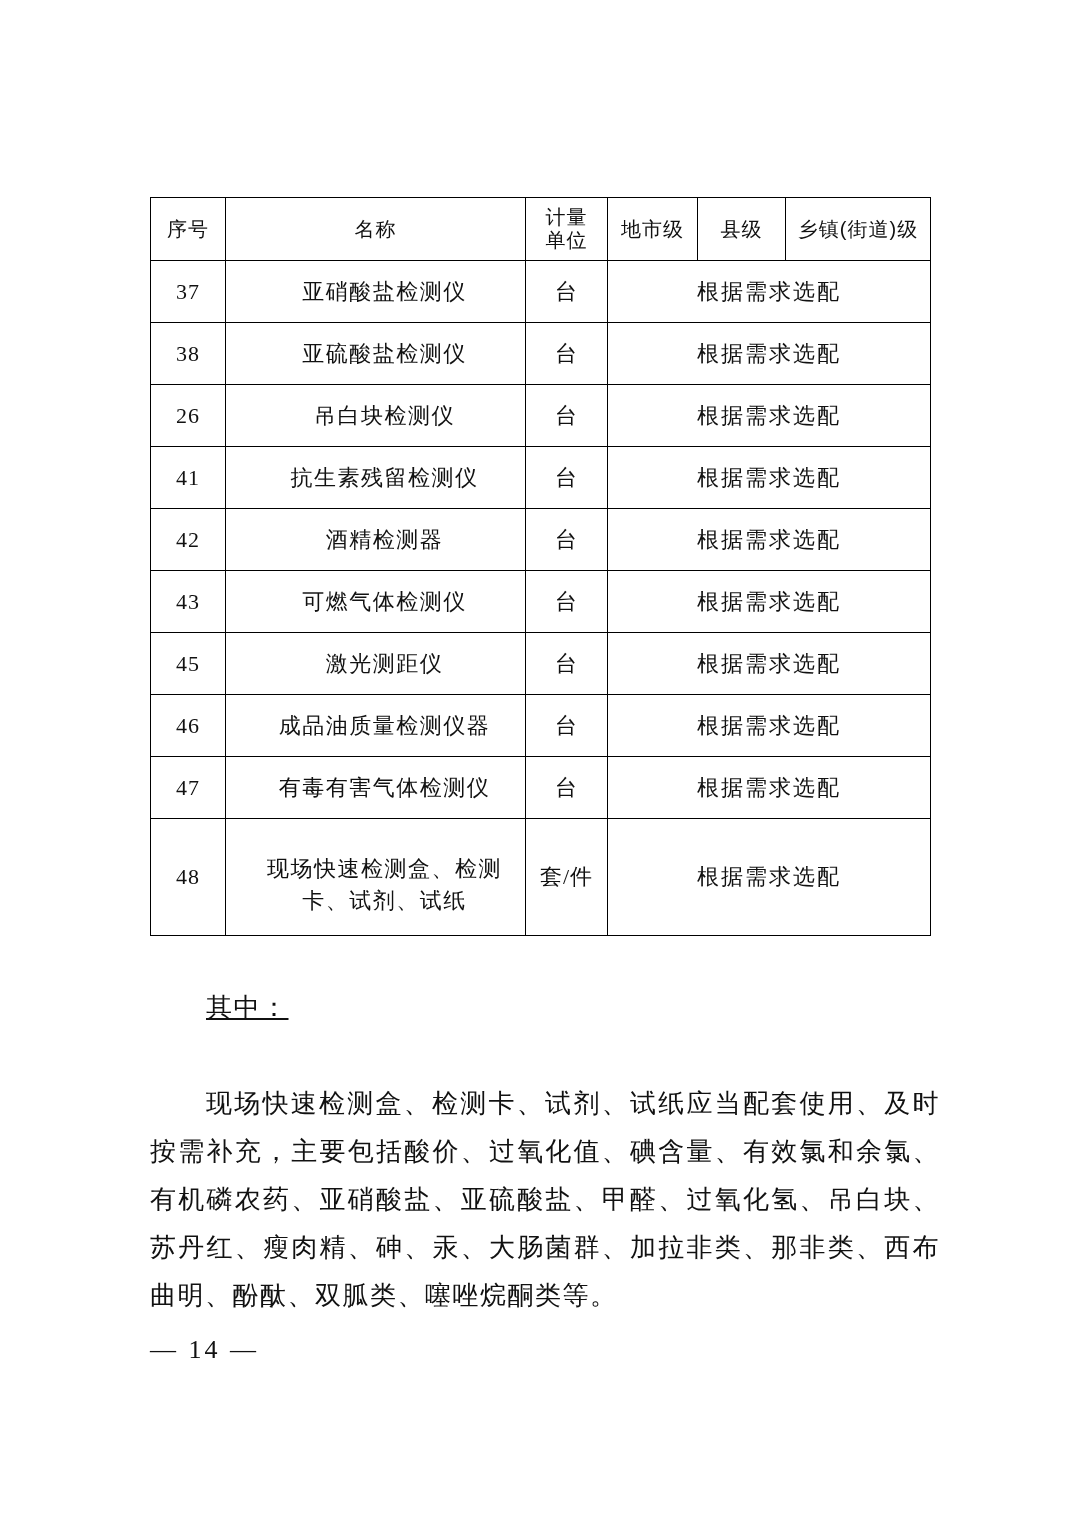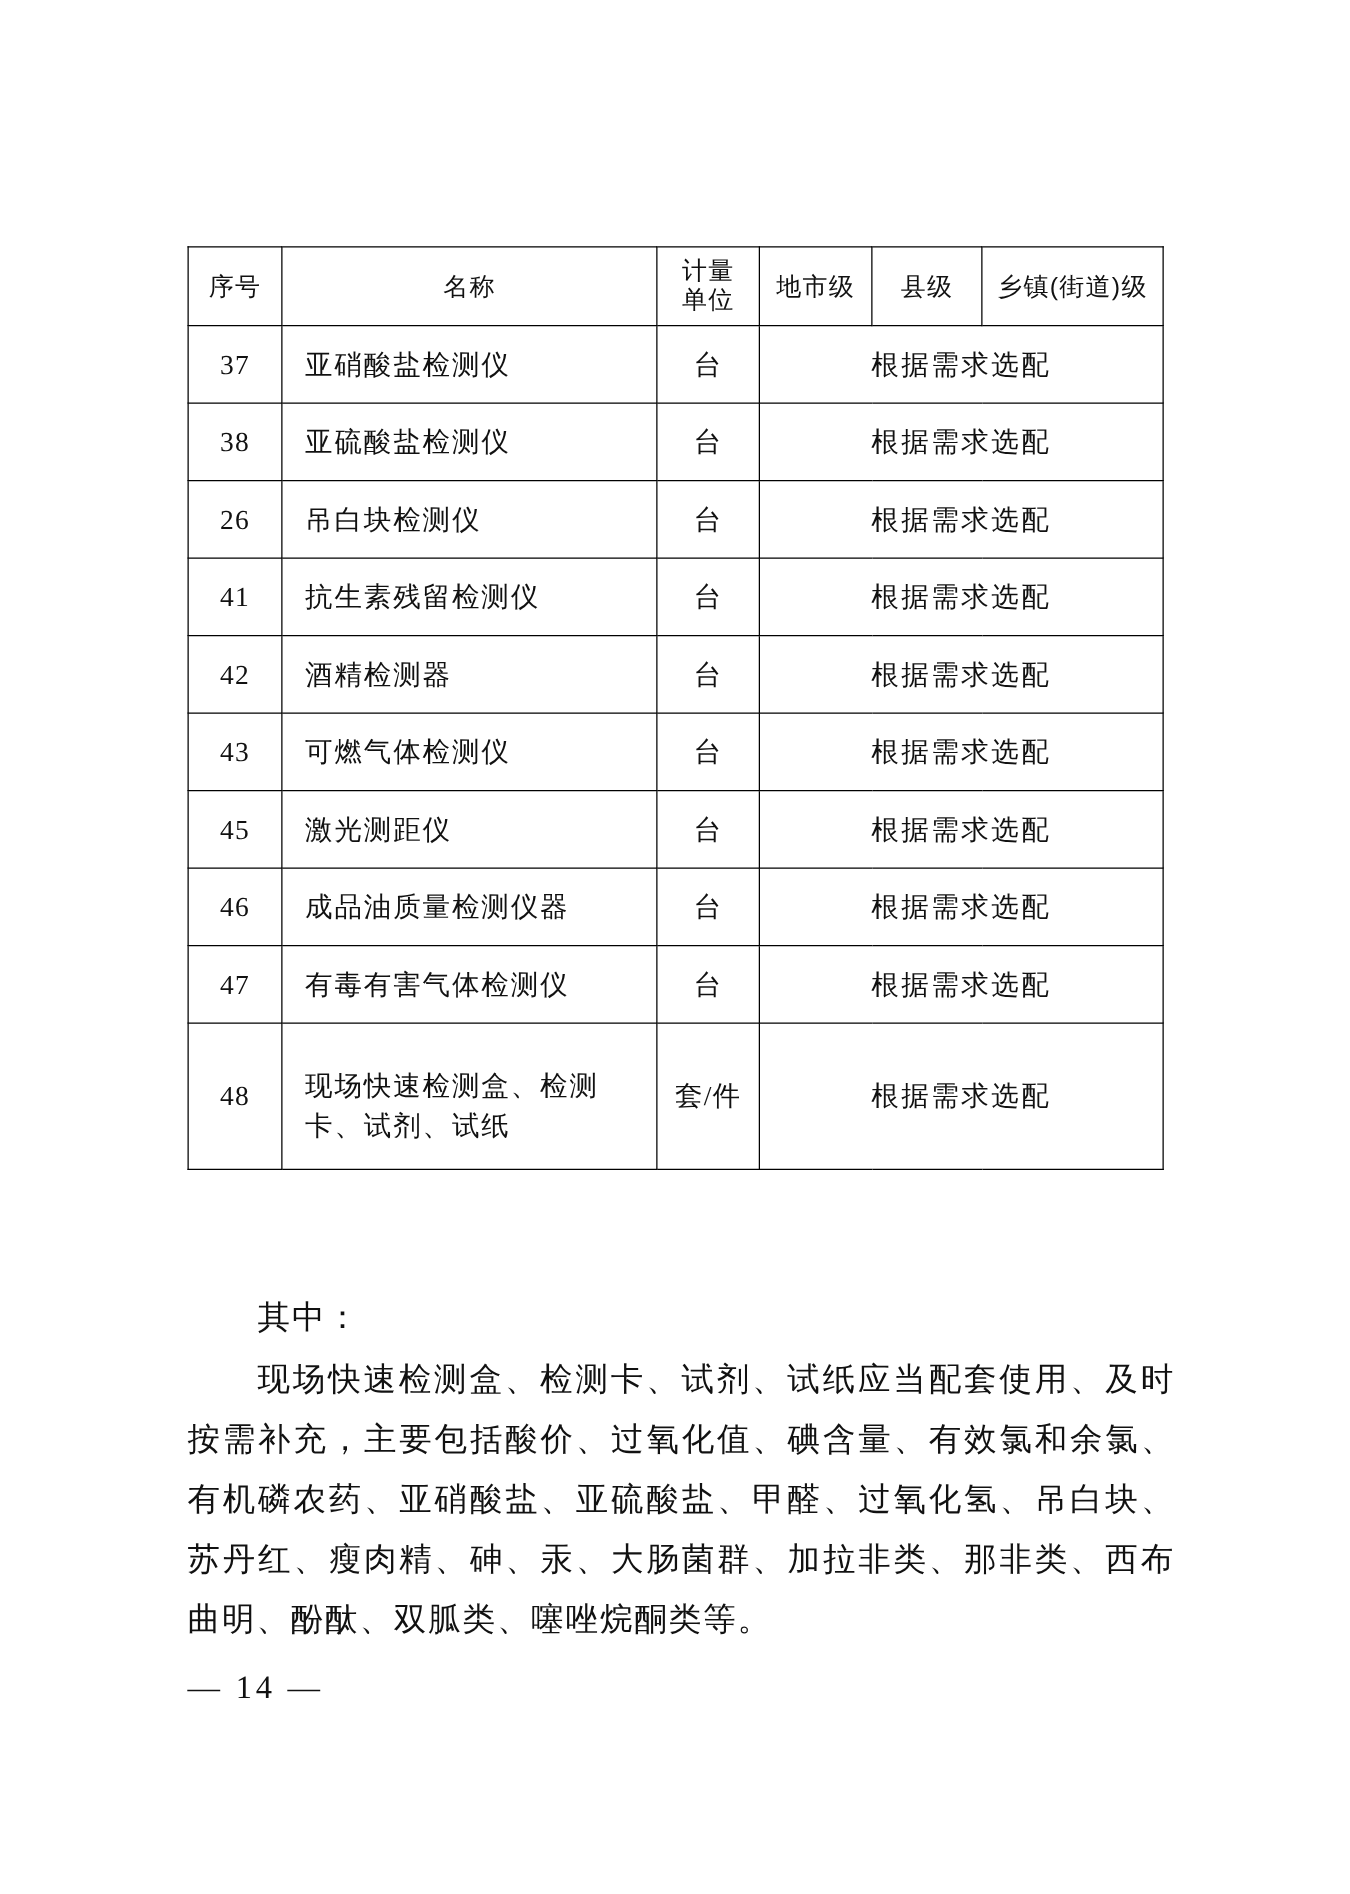--- a/index.html
+++ b/index.html
@@ -52,21 +52,21 @@
     letter-spacing: 1px;
   }
   .col-no   { width: 75px; }
   .col-name { width: 300px; }
   .col-unit { width: 82px; }
   .col-city { width: 90px; }
   .col-county { width: 88px; }
   .col-town { width: 145px; }
 
   td.name-cell {
-    text-align: left;
+    text-align: center;
     padding-left: 18px;
     font-size: 22px;
     letter-spacing: 1.5px;
   }
   td.name-cell.two-line {
     line-height: 1.45;
     padding-top: 22px;
     padding-bottom: 6px;
   }
   .body-row.tall td { height: 88px; }
@@ -79,23 +79,24 @@
 
   .para {
     position: absolute;
     font-size: 26px;
     letter-spacing: 1.5px;
     line-height: 1.85;
     color: #111;
   }
   #p-qizhong {
     left: 150px;
-    top: 1030px;
+    top: 984px;
     width: 780px;
     text-indent: 56px;
+    text-decoration: underline;
   }
   #p-body {
     left: 150px;
     top: 1080px;
     width: 790px;
     text-indent: 56px;
     text-align: justify;
   }
   .page-number {
     position: absolute;

